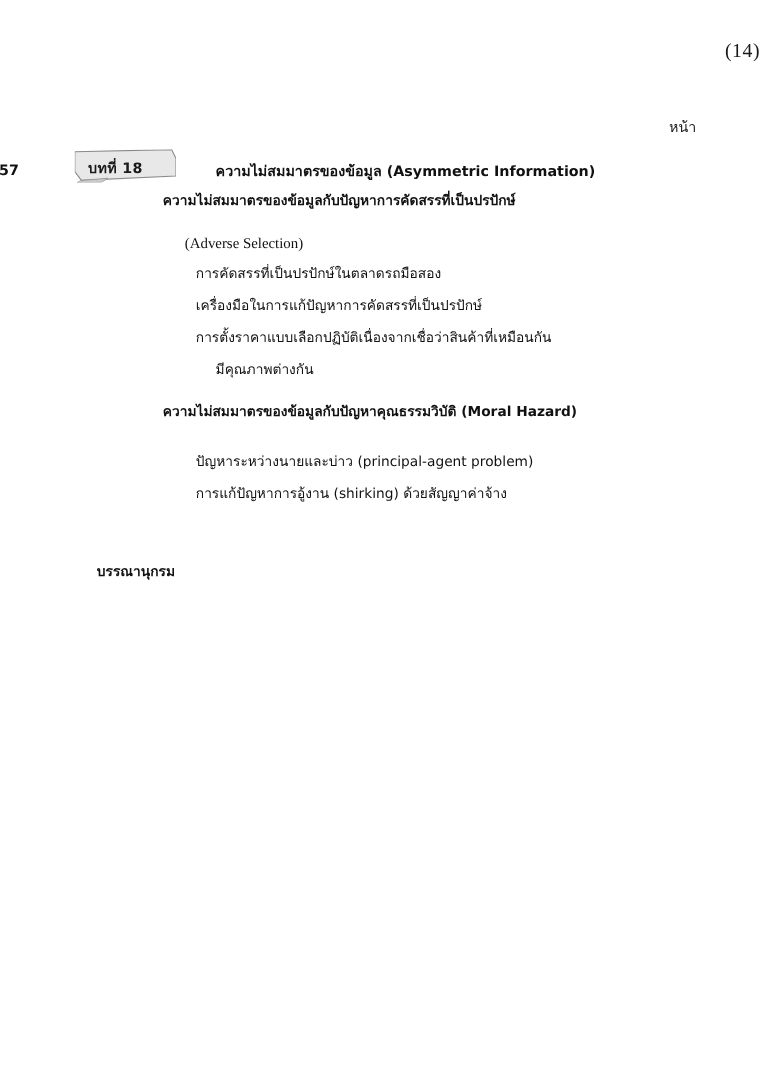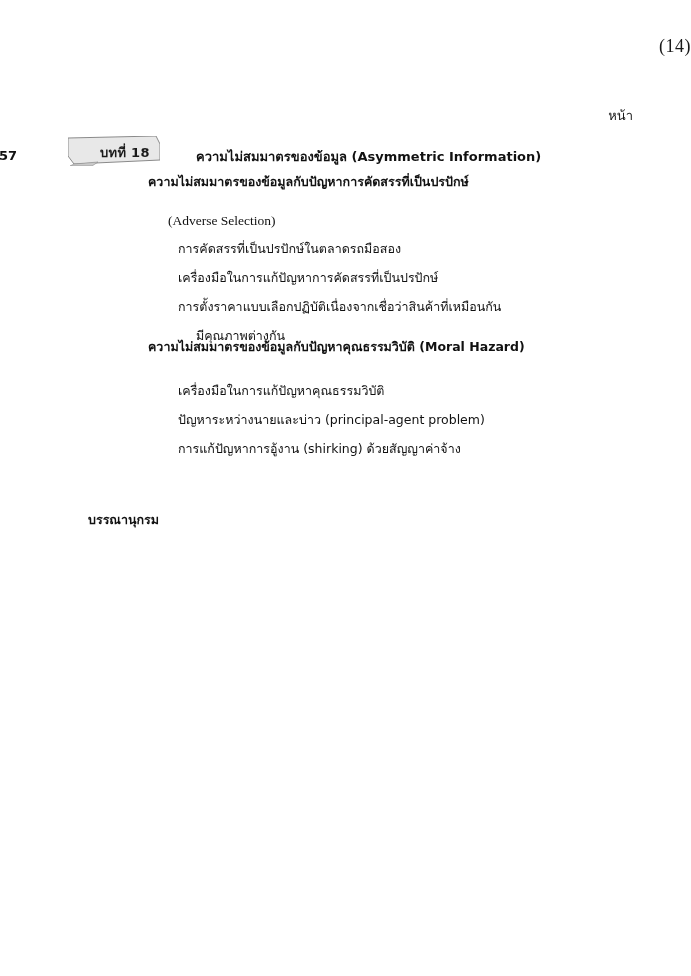--- a/index.html
+++ b/index.html
@@ -55,21 +55,20 @@
   }
   .chapter-tag .tag-label {
     position: absolute;
     top: 6px;
     left: 12px;
     font-size: 13px;
     font-weight: bold;
     color: #1a1a1a;
     font-family: "DejaVu Sans", sans-serif;
     letter-spacing: 0.3px;
-    margin-left: 20px;
   }
 
   .toc {
     position: absolute;
     top: 140px;
     left: 0;
     width: 691px;
   }
   .entry {
     position: relative;
@@ -143,26 +142,25 @@
       <span class="page">461</span>
     </div>
     <div class="entry lvl-3" style="position:absolute;top:159px;width:691px;">
       <span class="title">การตั้งราคาแบบเลือกปฏิบัติเนื่องจากเชื่อว่าสินค้าที่เหมือนกัน</span>
       <span class="page">464</span>
     </div>
     <div class="entry lvl-3 cont" style="position:absolute;top:188px;width:691px;">
       <span class="title">มีคุณภาพต่างกัน</span>
       <span class="page"></span>
     </div>
-    <div class="entry lvl-1" style="position:absolute;top:199px;width:691px;">
+    <div class="entry lvl-1" style="position:absolute;top:226px;width:691px;">
       <span class="title">ความไม่สมมาตรของข้อมูลกับปัญหาคุณธรรมวิบัติ (Moral Hazard)</span>
       <span class="page thin">465</span>
     </div>
     <div class="entry lvl-3" style="position:absolute;top:243px;width:691px;">
-      <span class="title">เครื่องมือในการแก้ปัญหาคุณธรรมวิบัติ</span>
       <span class="page">467</span>
     </div>
     <div class="entry lvl-3" style="position:absolute;top:272px;width:691px;">
       <span class="title">ปัญหาระหว่างนายและบ่าว (principal-agent problem)</span>
       <span class="page">467</span>
     </div>
     <div class="entry lvl-3" style="position:absolute;top:301px;width:691px;padding-left:20px;">
       <span class="title">การแก้ปัญหาการอู้งาน (shirking) ด้วยสัญญาค่าจ้าง</span>
       <span class="page">469</span>
     </div>

